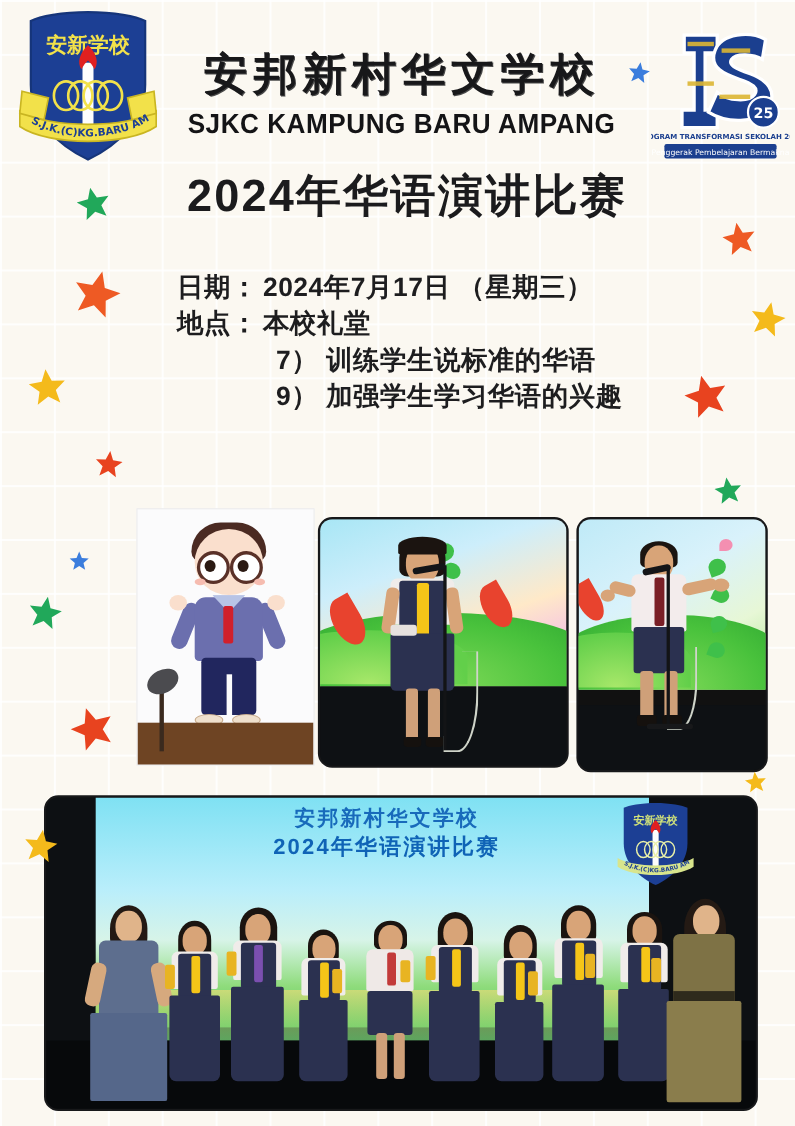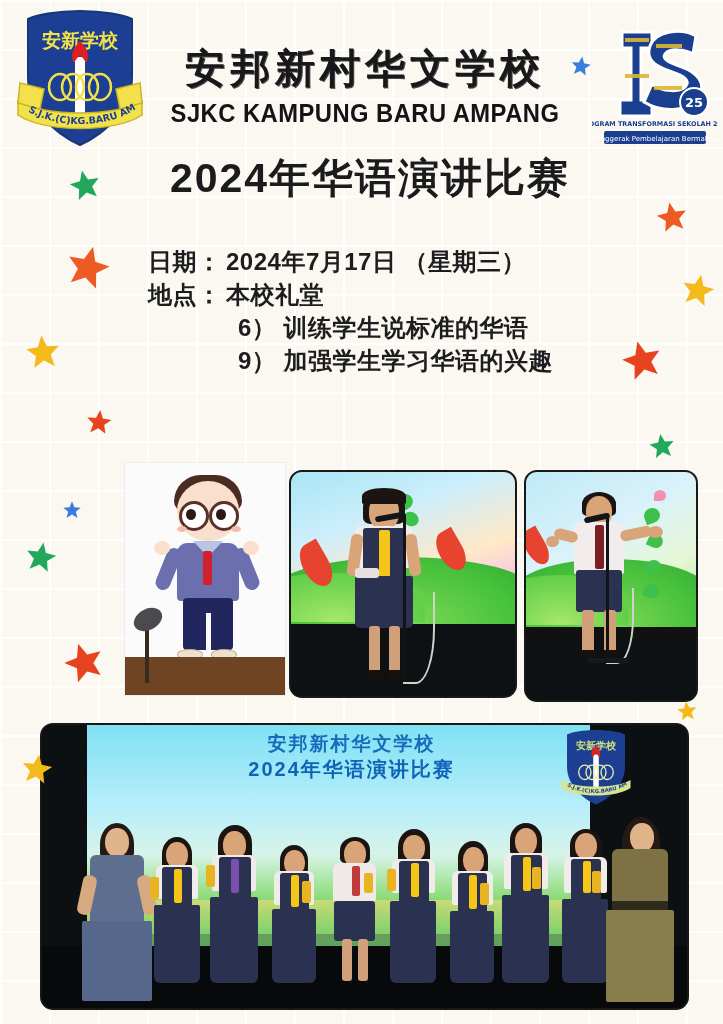--- a/index.html
+++ b/index.html
@@ -32,21 +32,21 @@
     text-align:center;line-height:30px;white-space:nowrap;
     transform:scaleX(.95);transform-origin:center;
   }
   .event-title{
     position:absolute;left:140px;top:152px;width:460px;height:52px;
     font-size:41px;font-weight:bold;color:#1b1b1d;letter-spacing:2px;
     text-align:center;line-height:52px;white-space:nowrap;
   }
 
   
-  .info{position:absolute;left:148px;top:245px;width:470px;color:#1d1d1f;}
+  .info{position:absolute;left:161px;top:245px;width:470px;color:#1d1d1f;}
   .info .line{
     font-size:24px;font-weight:bold;line-height:33px;white-space:nowrap;
     letter-spacing:.5px;
   }
   .info .lbl{display:inline-block;width:78px;}
   .info .indent{padding-left:90px;}
 
   
   .photo{position:absolute;overflow:hidden;background:#111;}
   #photo-cartoon{left:124px;top:462px;width:160px;height:232px;background:#fbfbfc;border:1px solid #ececec;}
@@ -179,21 +179,21 @@
   <div class="school-en">SJKC KAMPUNG BARU AMPANG</div>
   <div class="event-title">2024年华语演讲比赛</div>
 
   <div class="info">
     <div class="line">
       <span class="lbl">日期：</span><span>2024年7月17日 （星期三）</span>
     </div>
     <div class="line">
       <span class="lbl">地点：</span><span>本校礼堂</span>
     </div>
-    <div class="line indent">6） 训练学生说标准的华语</div>
+    <div class="line indent">7） 训练学生说标准的华语</div>
     <div class="line indent">9） 加强学生学习华语的兴趣</div>
   </div>
 
   <div class="photo" id="photo-cartoon">
     <div class="cart-hair"></div>
     <div class="cart-head"></div>
     <div class="cart-glass l"></div>
     <div class="cart-glass r"></div>
     <div class="cart-pupil l"></div>
     <div class="cart-pupil r"></div>

